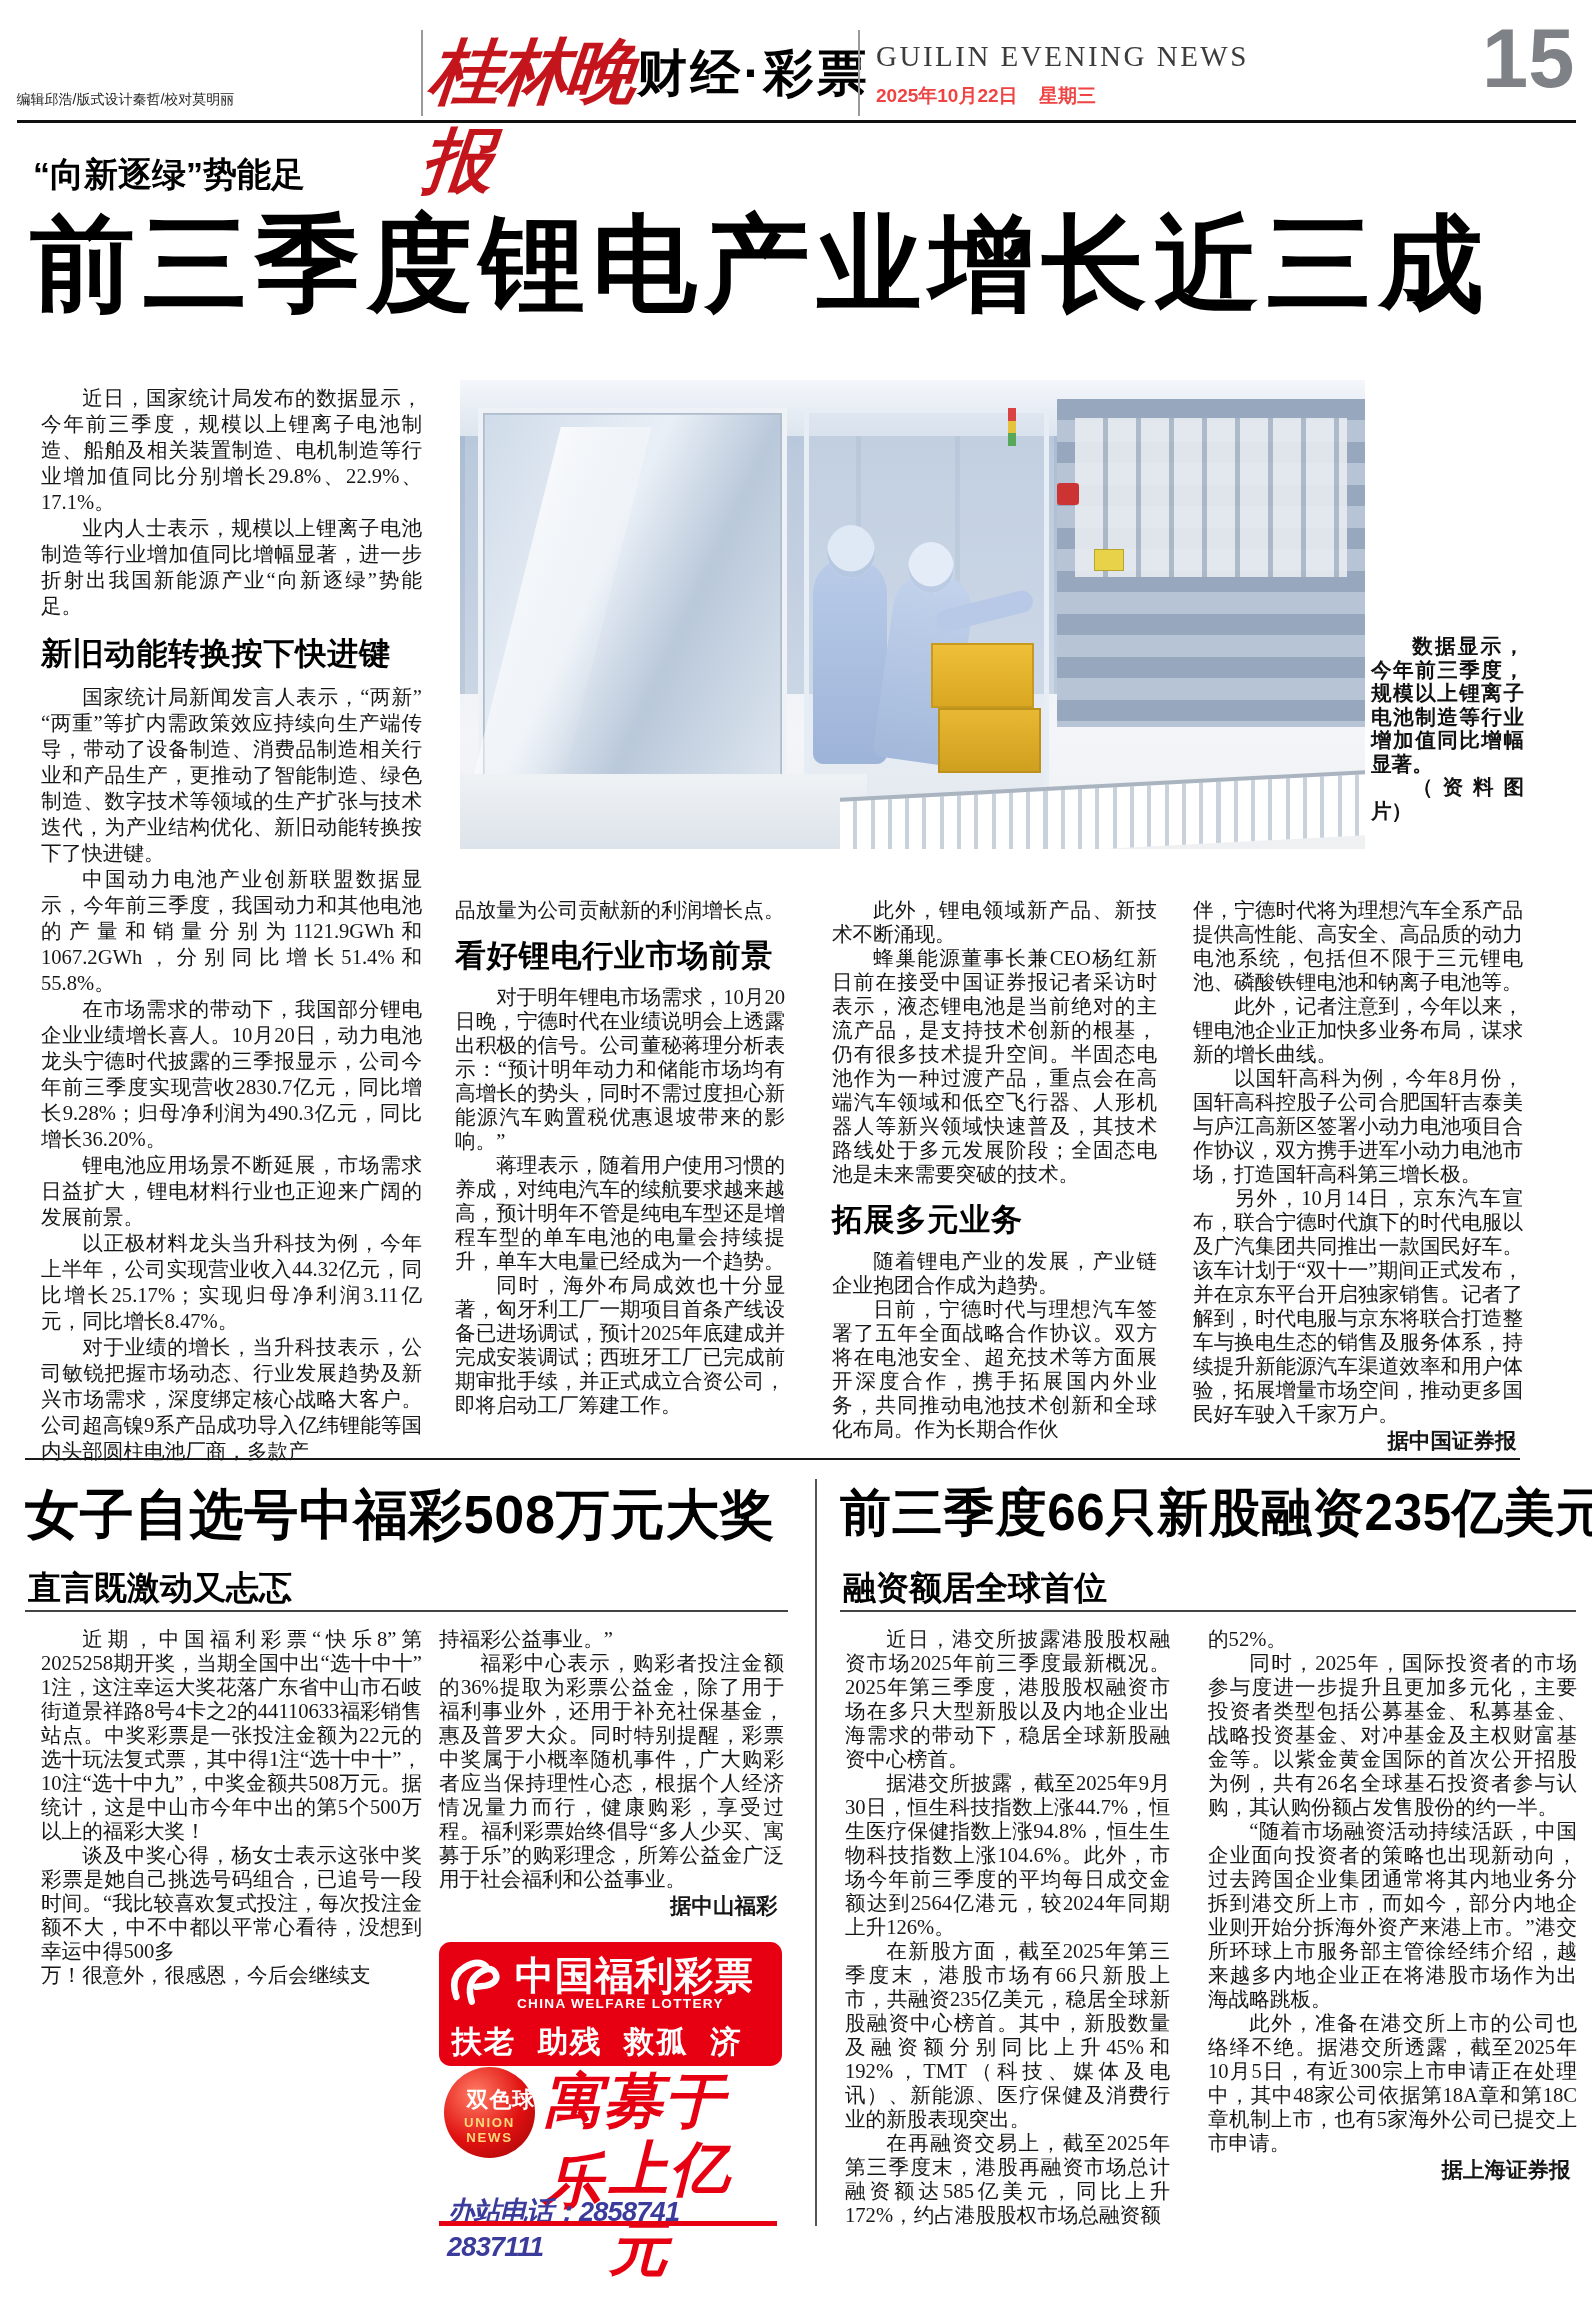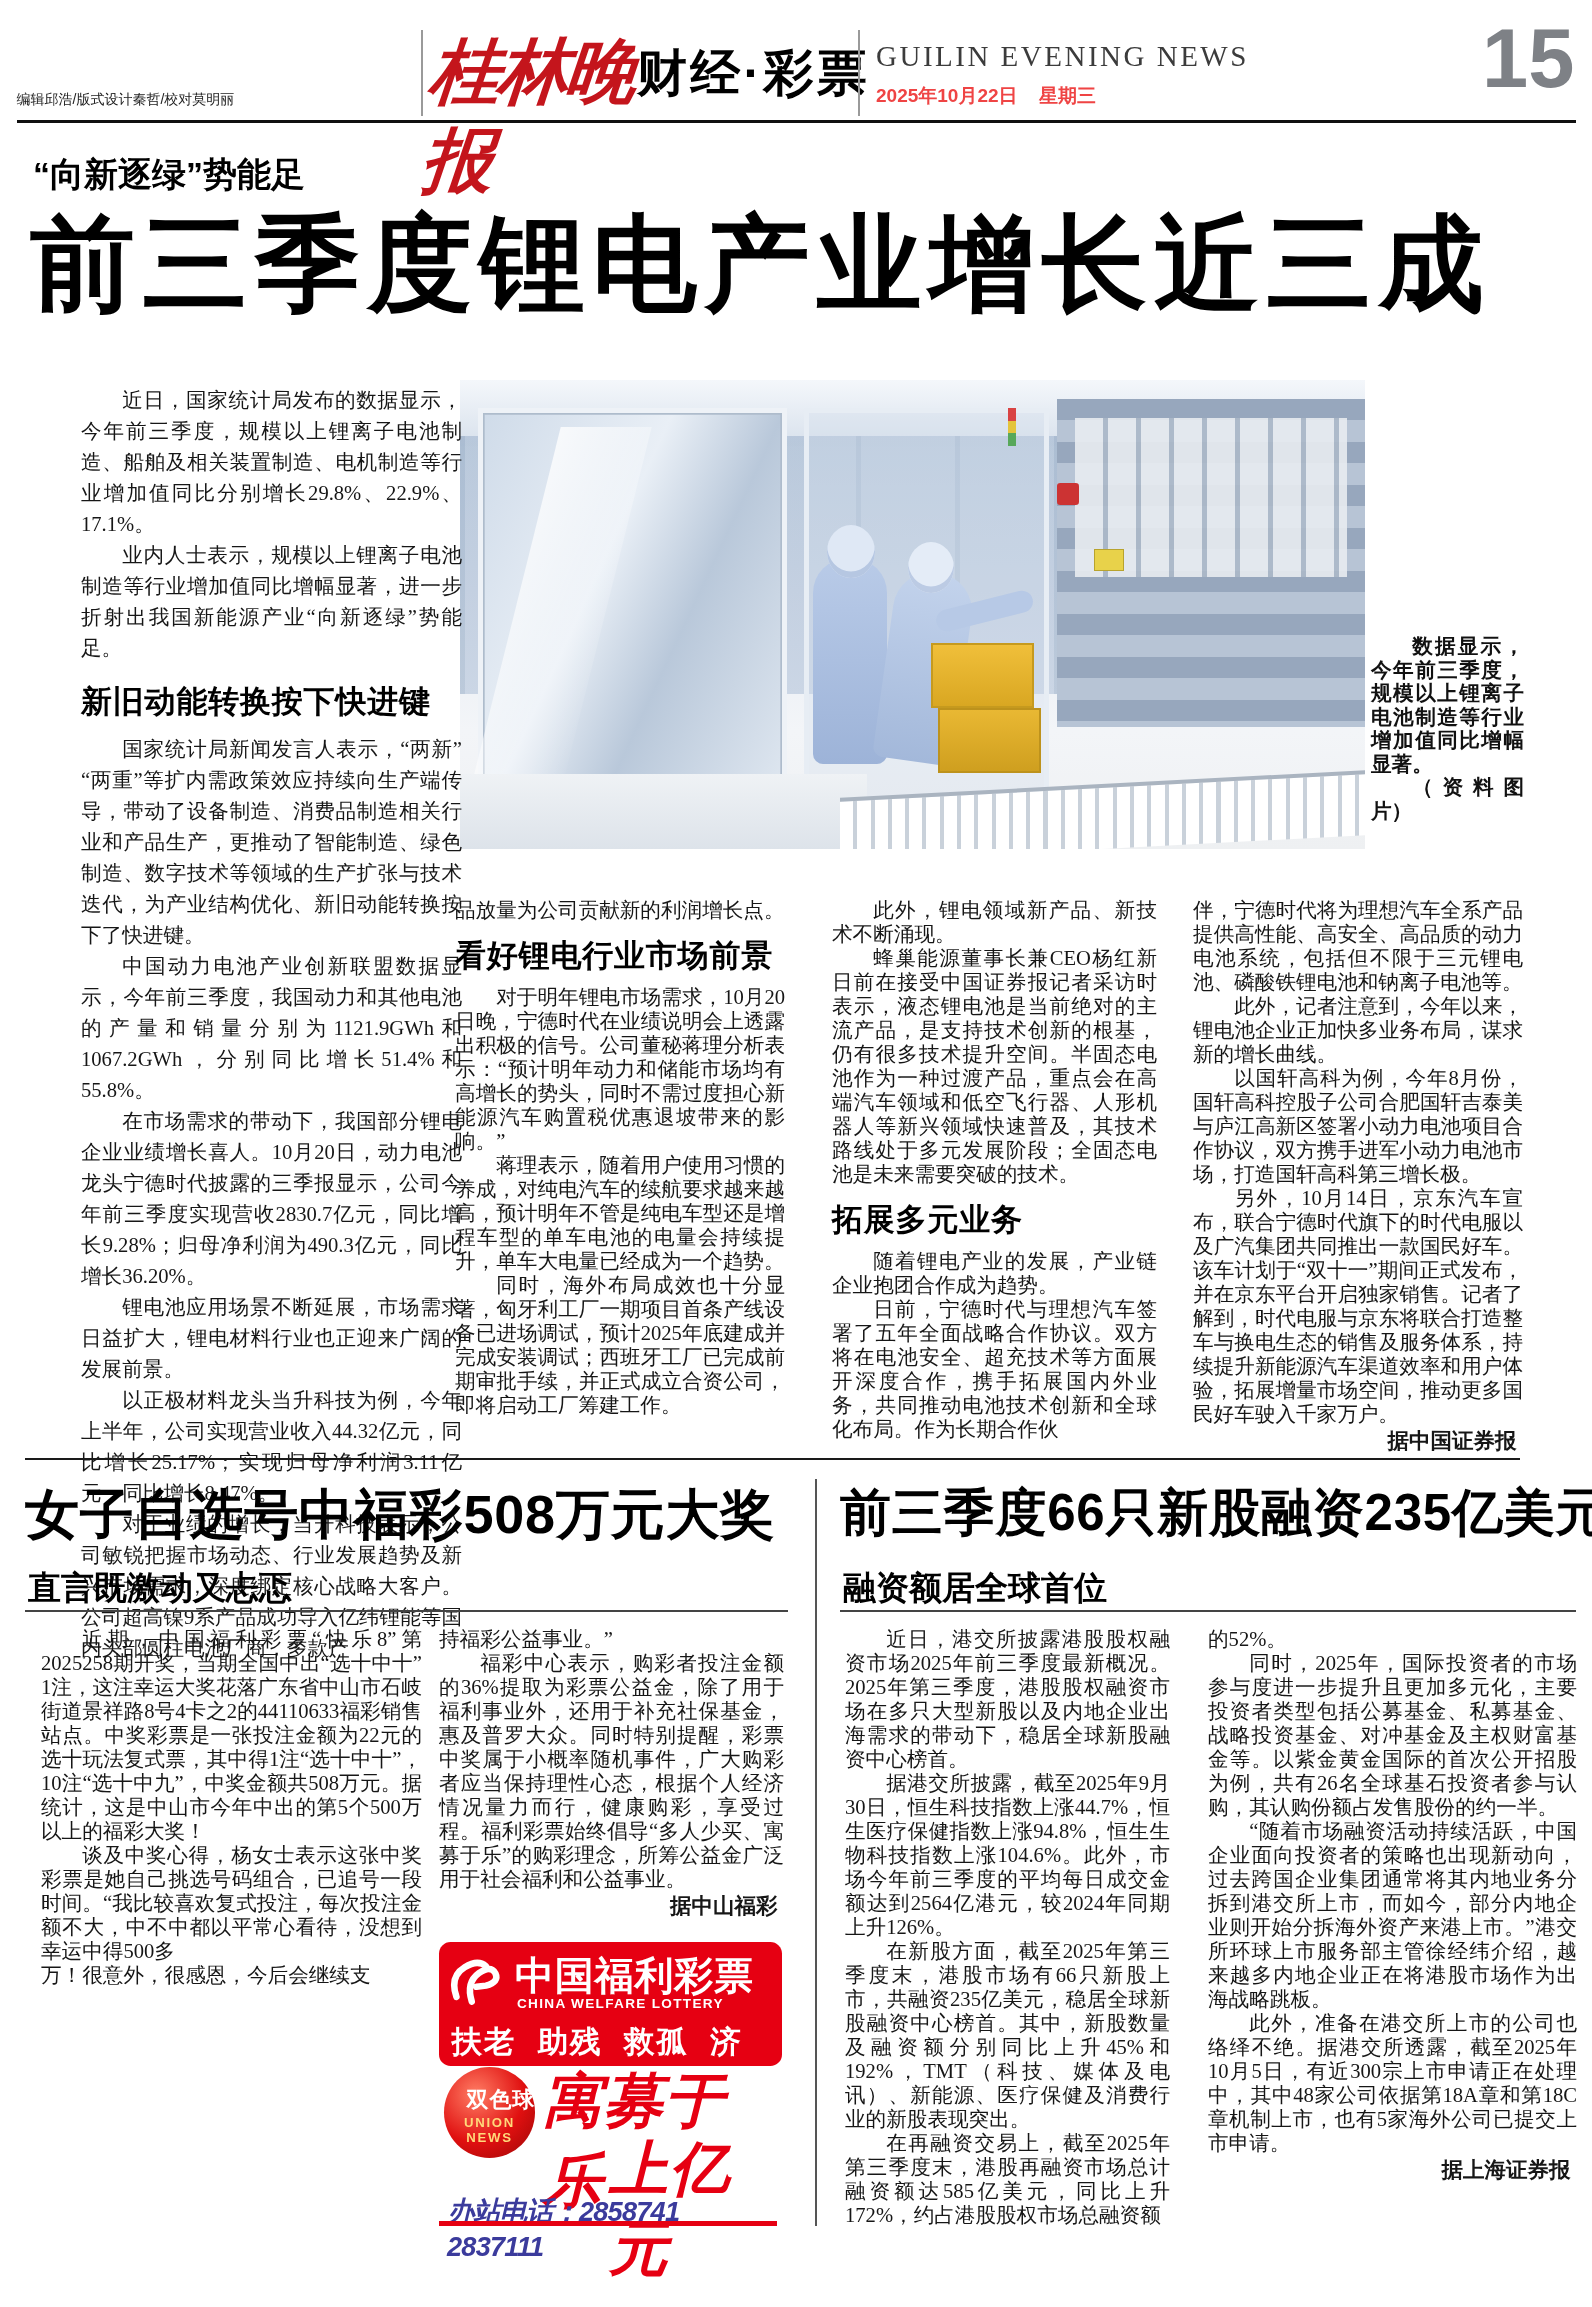--- a/index.html
+++ b/index.html
@@ -24,21 +24,21 @@
   .kicker{left:33px;top:152px;font-size:34px;font-weight:700;color:#000;}
   .main-headline{left:30px;top:198px;width:1551px;font-size:105px;font-weight:900;
                  letter-spacing:7.4px;line-height:1.25;color:#000;white-space:nowrap;}
   .body-col{font-size:20.6px;line-height:24px;text-align:justify;color:#161616;}
   .body-col p{margin:0;text-indent:2em;}
   .body-col p.noindent{text-indent:0;}
   .col-subhead{font-family:"Liberation Sans","DejaVu Sans",sans-serif;font-weight:700;
                font-size:31px;letter-spacing:0.8px;color:#000;margin:22px 0 17.3px;text-indent:0;}
   .attr-line{text-align:right;font-family:"Liberation Sans",sans-serif;font-weight:700;
              font-size:21.5px;margin-top:3.3px;padding-right:6.6px;}
-  .tight{line-height:31px;margin-left:40px;}
+  .tight{line-height:26px;}
   .sep-rule{left:25px;top:1458px;width:1495px;height:1.7px;background:#1a1a1a;}
 
   
   .photo{left:460px;top:380px;width:905px;height:469px;overflow:hidden;
          background:linear-gradient(180deg,#dce4ee 0%,#e8edf4 45%,#f3f5f8 75%,#eef0f2 100%);}
   .photo div{position:absolute;}
   .ph-ceiling{left:0;top:0;width:100%;height:14%;background:linear-gradient(180deg,#f4f7fb,#d8e1ec);}
   .ph-backwall{left:0;top:12%;width:100%;height:55%;
       background:repeating-linear-gradient(90deg,#c9d5e3 0 5px,#dde5ef 5px 99px),
                  linear-gradient(180deg,#cfdae7,#e3e9f1);background-blend-mode:multiply;opacity:.85;}

